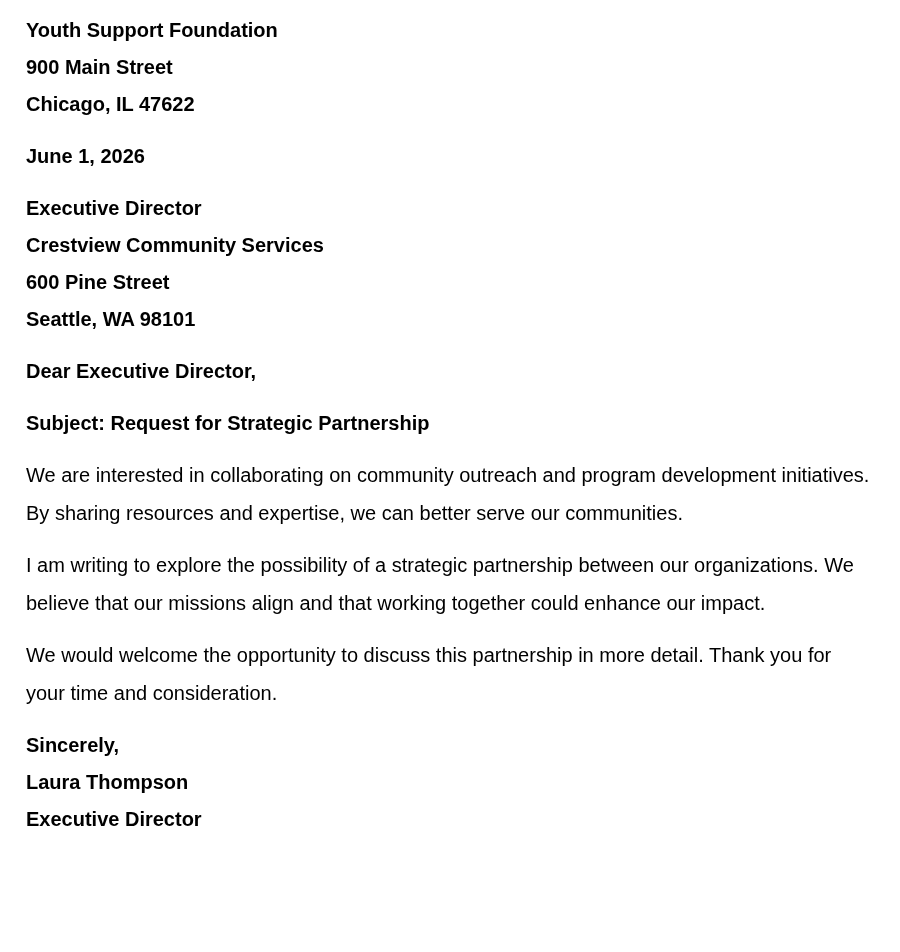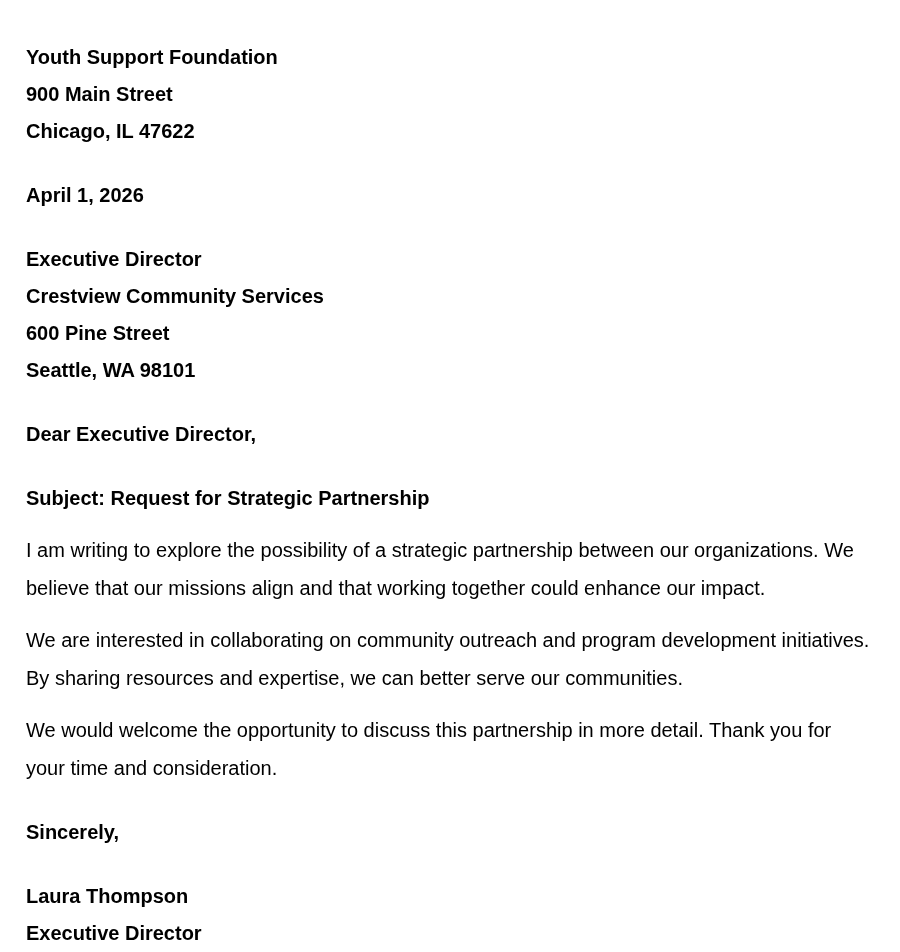--- a/index.html
+++ b/index.html
@@ -25,21 +25,20 @@
     margin: 0 0 15px 0;
   }
   .line {
     font-size: 20px;
     line-height: 37px;
     font-weight: 700;
     white-space: nowrap;
   }
   .bold {
     font-weight: 700;
-    margin-top: 27px;
   }
   .para {
     font-size: 20px;
     line-height: 37.5px;
     font-weight: 400;
     max-width: 845px;
     margin: 0 0 15px 0;
   }
 </style>
 </head>
@@ -47,41 +46,41 @@
 
 <div class="page">
 
   <div class="block">
     <div class="line bold">Youth Support Foundation</div>
     <div class="line">900 Main Street</div>
     <div class="line">Chicago, IL 47622</div>
   </div>
 
   <div class="block">
-    <div class="line bold">April 1, 2026</div>
+    <div class="line bold">June 1, 2026</div>
   </div>
 
   <div class="block">
     <div class="line bold">Executive Director</div>
     <div class="line">Crestview Community Services</div>
     <div class="line">600 Pine Street</div>
     <div class="line">Seattle, WA 98101</div>
   </div>
 
   <div class="block">
     <div class="line bold">Dear Executive Director,</div>
   </div>
 
   <div class="block">
     <div class="line bold">Subject: Request for Strategic Partnership</div>
   </div>
 
+  <p class="para">We are interested in collaborating on community outreach and program development initiatives. By sharing resources and expertise, we can better serve our communities.</p>
+
   <p class="para">I am writing to explore the possibility of a strategic partnership between our organizations. We believe that our missions align and that working together could enhance our impact.</p>
-
-  <p class="para">We are interested in collaborating on community outreach and program development initiatives. By sharing resources and expertise, we can better serve our communities.</p>
 
   <p class="para">We would welcome the opportunity to discuss this partnership in more detail. Thank you for your time and consideration.</p>
 
   <div class="block">
     <div class="line bold">Sincerely,</div>
     <div class="line bold">Laura Thompson</div>
     <div class="line">Executive Director</div>
   </div>
 
 </div>

